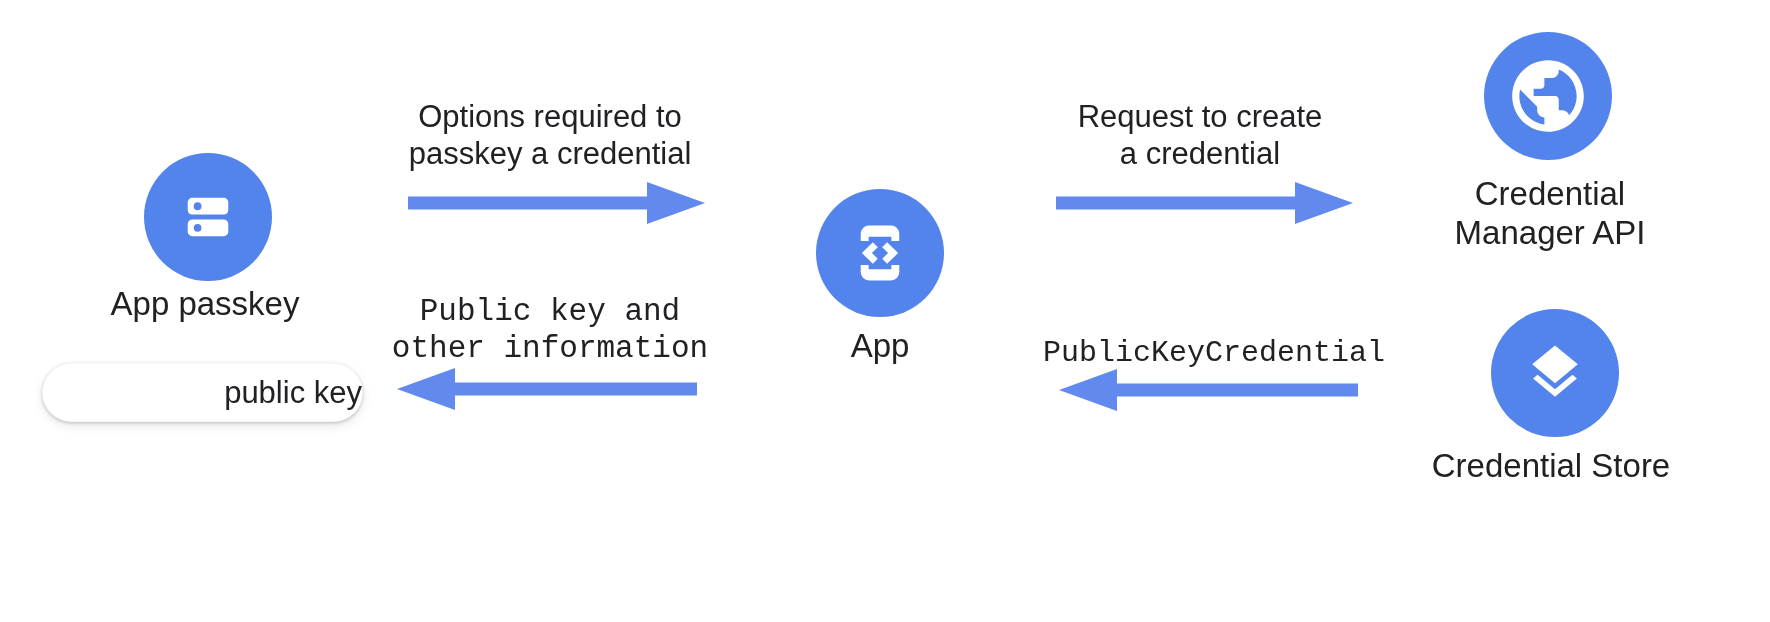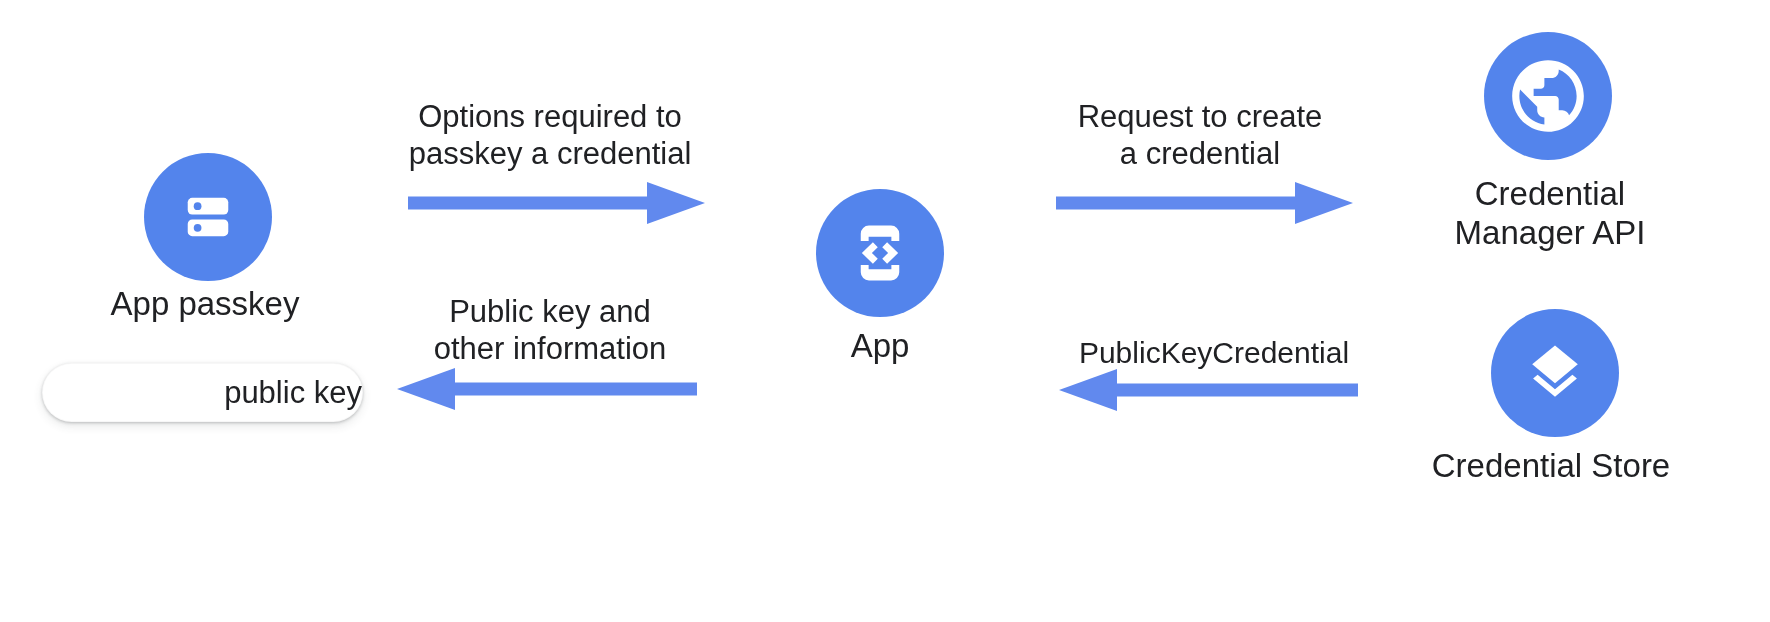--- a/index.html
+++ b/index.html
@@ -26,21 +26,21 @@
   }
   .node-label{
     font-size:33px;font-weight:500;line-height:39px;
     text-align:center;white-space:pre-line;color:var(--text-dark);
   }
   .flow-label{
     font-size:31px;font-weight:400;line-height:37px;
     text-align:center;white-space:pre-line;color:var(--text-dark);
   }
   .mono-label{
-    font-family:Liberation Sans, sans-serif;
+    font-family:Liberation Mono, monospace;
     font-size:30px;line-height:34px;text-align:center;
     white-space:pre;color:var(--text-dark);
   }
   .pill{
     background:var(--pill-bg);
     border-radius:999px;
     border:1px solid rgba(0,0,0,0.03);
     box-shadow:0 1px 3px rgba(60,64,67,.28), 0 4px 10px rgba(60,64,67,.12);
     display:flex;align-items:center;justify-content:flex-end;
     font-size:31px;font-weight:500;color:var(--text-dark);
@@ -69,21 +69,21 @@
     <span>public key</span>
   </div>
 
   <div class="abs flow-label" style="left:390px;top:98px;width:320px;">Options required to
 passkey a credential</div>
   <svg class="abs arrow" style="left:408px;top:182px;" width="297" height="42" viewBox="0 0 297 42">
     <rect x="0" y="14.5" width="245" height="13"></rect>
     <polygon points="239,0 297,21 239,42"></polygon>
   </svg>
 
-  <div class="abs flow-label" style="left:390px;top:293px;width:320px;">Public key and
+  <div class="abs flow-label" style="left:390px;top:293px;width:320px;font-family:Liberation Mono, monospace;">Public key and
 other information</div>
   <svg class="abs arrow left" style="left:397px;top:368px;" width="300" height="42" viewBox="0 0 300 42">
     <rect x="0" y="14.5" width="248" height="13"></rect>
     <polygon points="242,0 300,21 242,42"></polygon>
   </svg>
 
   <div class="abs circle" style="left:816px;top:189px;">
     <svg width="70" height="70" viewBox="0 0 24 24">
       <path class="icon-white" d="M8.2 2.6 h7.6 a2.8 2.8 0 0 1 2.8 2.8 v2.5 h-2.7 v-1.5 h-7.8 v1.5 h-2.7 V5.4 a2.8 2.8 0 0 1 2.8-2.8 z"></path>
       <path class="icon-white" d="M5.4 16.1 h2.7 v1.5 h7.8 v-1.5 h2.7 v2.5 a2.8 2.8 0 0 1-2.8 2.8 H8.2 a2.8 2.8 0 0 1-2.8-2.8 z"></path>

